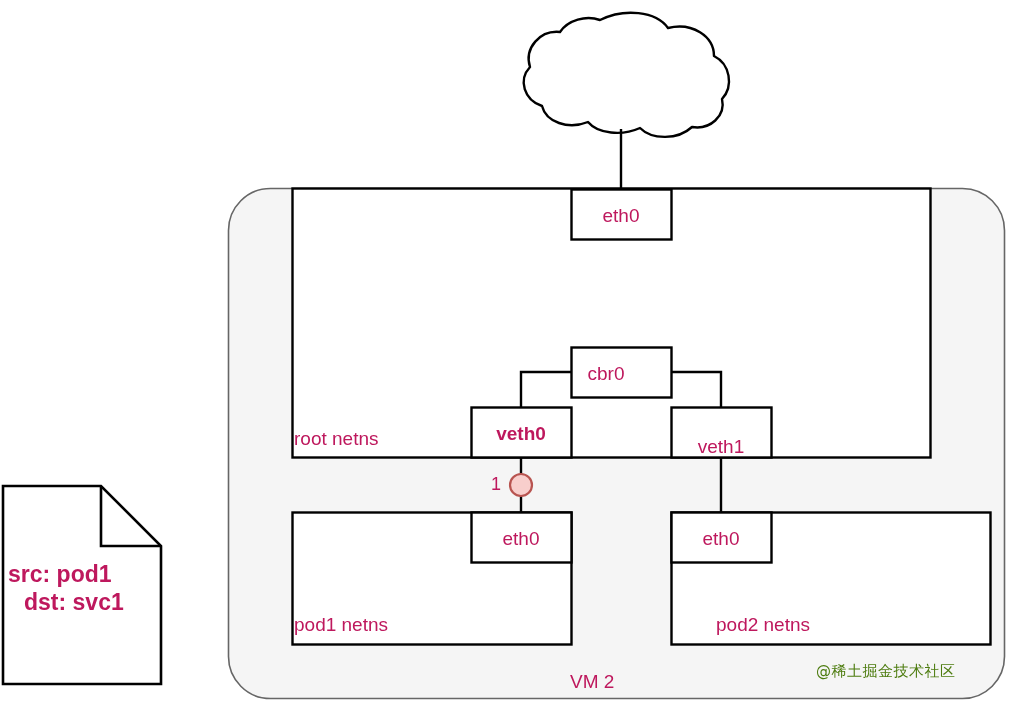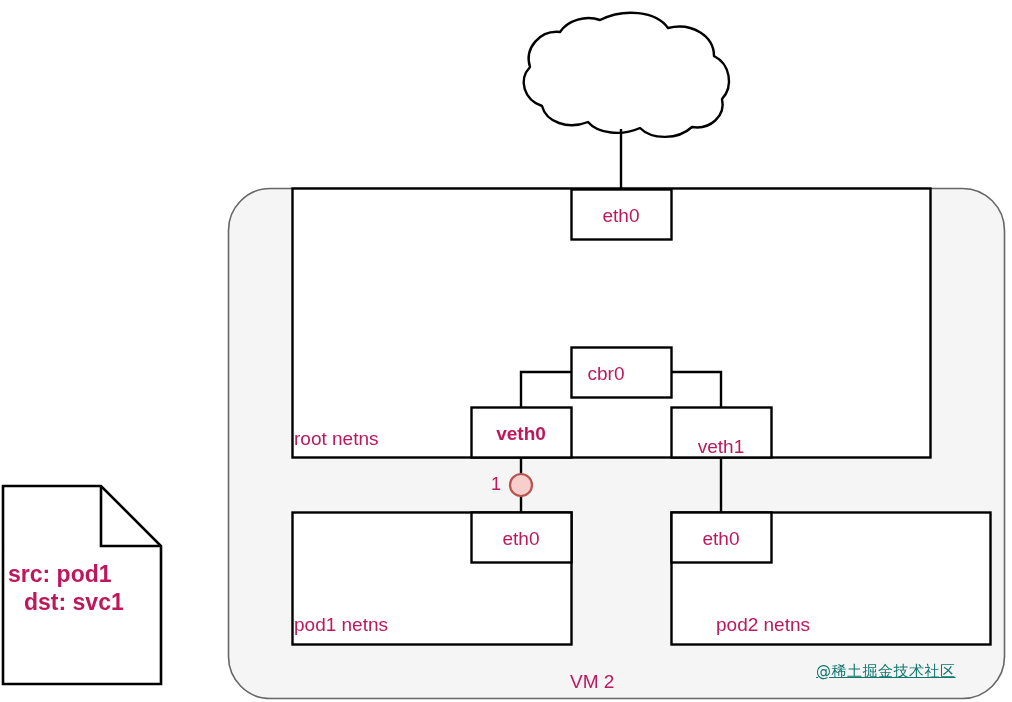--- a/index.html
+++ b/index.html
@@ -46,24 +46,23 @@
     font-size: 19px;
     text-align: left;
   }
   .lbl-marker {
     font-size: 18px;
   }
   .watermark {
     position: absolute;
     font-family: "DejaVu Sans", sans-serif;
     font-size: 15px;
-    color: #0f766e;
+    color: #4d7c0f;
     white-space: nowrap;
     letter-spacing: 0.5px;
-    text-decoration: underline;
   }
 </style>
 </head>
 <body>
 
 <div id="canvas">
 
   <svg id="svgroot" viewBox="0 0 1012 702" xmlns="http://www.w3.org/2000/svg">
 
     <rect x="228.5" y="188.5" width="776" height="510" rx="42" ry="42" fill="#f5f5f5" stroke="#666666" stroke-width="1.6"></rect>

